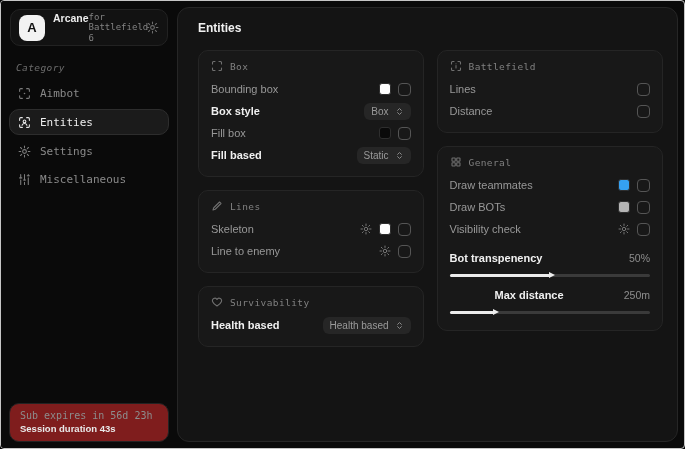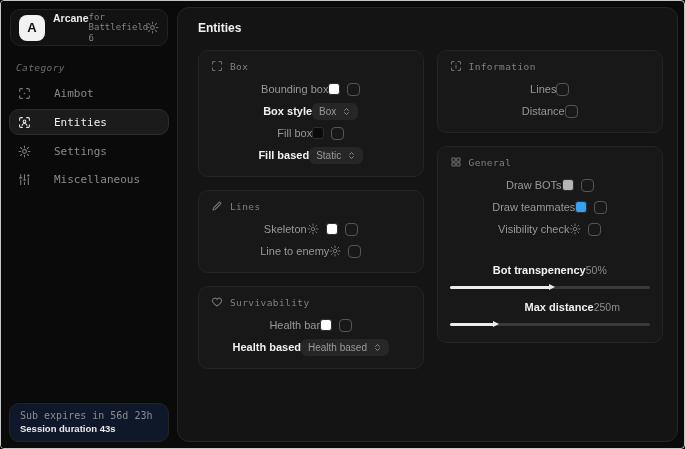--- a/index.html
+++ b/index.html
@@ -26,32 +26,32 @@
   .profile-text{ display:flex; line-height:1.15; min-width:0; }
   .profile-name{ color:#ececec; font-size:10.5px; font-weight:bold; }
   .profile-sub{ color:#838383; font-size:9px; font-family:"DejaVu Sans Mono", monospace; }
   .profile-gear{ margin-left:auto; color:#6e6e6e; display:flex; }
   .category-label{
     margin:16px 0 8px 15px; color:#6c6c6c; font-size:9.5px;
     font-family:"DejaVu Sans Mono", monospace; letter-spacing:.4px;font-style:italic;
   }
   .nav{ display:flex; flex-direction:column; gap:4px; padding:0 8px; }
   .nav-item{
-    height:24px; border-radius:10px; display:flex; align-items:center; gap:23px;
+    height:24px; border-radius:10px; display:flex; align-items:center; gap:9px;
     padding:0 8px; color:#8a8a8a; font-size:11px; border:1px solid transparent;
     font-family:"DejaVu Sans Mono", monospace;
   }
   .nav-item .nav-icon{ display:flex; color:#7c7c7c; }
   .nav-item.selected{
     background:#1b1b1b; border-color:#2d2d2d; color:#efefef; height:26px;
   }
   .nav-item.selected .nav-icon{ color:#e7e7e7; }
   .footer-card{
     position:absolute; left:8px; right:8px; bottom:6px;
-    border:1px solid #232323; border-radius:10px; background:#0f172a;
+    border:1px solid #232323; border-radius:10px; background:#7f1d1d;
     padding:6px 10px 7px 10px;
   }
   .footer-line1{ color:#8d8d8d; font-size:10px; font-family:"DejaVu Sans Mono", monospace; }
   .footer-line2{ color:#e9e9e9; font-size:9.5px; font-weight:bold; margin-top:2px; }
   
   .main{
     position:absolute; left:176px; top:6px; right:6px; bottom:6px;
     background:#141414; border:1px solid #262626; border-radius:12px;
     padding:13px 14px 0 20px; overflow:hidden;
   }
@@ -64,37 +64,37 @@
     background:#181818; border:1px solid #252525; border-radius:10px;
     padding:9px 12px 10px 12px;
   }
   .card-header{
     display:flex; align-items:center; gap:7px; color:#808080;
     font-family:"DejaVu Sans Mono", monospace; font-size:9.5px;
     letter-spacing:.4px; margin-bottom:6px;
   }
   .card-header .hdr-icon{ display:flex; color:#6f6f6f; }
   .row{
-    height:22px; display:flex; align-items:center; justify-content:center;
+    height:22px; display:flex; align-items:center; justify-content:space-between;
   }
   .row-label{ color:#989898; font-size:11px; }
   .row-label.em{ color:#f0f0f0; font-weight:bold; }
   .controls{ display:flex; align-items:center; gap:7px; }
   .swatch{ width:12px; height:12px; border-radius:3px; border:1px solid #2e2e2e; }
   .checkbox{
     width:13px; height:13px; border-radius:4px; border:1.5px solid #555; background:transparent;
   }
   .mini-gear{ display:flex; color:#767676; }
   .pill{
     display:flex; align-items:center; gap:6px; background:#262626;
     border-radius:6px; padding:3px 7px; color:#9a9a9a; font-size:10px;
   }
   .pill .unfold{ display:flex; color:#8d8d8d; }
   .value-text{ color:#8d8d8d; font-size:10.5px; }
-  .slider-group{ margin:20px 0 6px 0; }
+  .slider-group{ margin:8px 0 6px 0; }
   .slider-track{
     position:relative; height:3px; border-radius:2px; background:#3a3a3a; margin-top:6px;
   }
   .slider-fill{
     position:relative; height:3px; border-radius:2px; background:#ececec;
   }
   .slider-thumb{
     position:absolute; right:-5px; top:-2px; width:0; height:0;
     border-top:3.5px solid transparent; border-bottom:3.5px solid transparent;
     border-left:6px solid #ececec;
@@ -262,27 +262,20 @@
         <div class="card">
           <div class="card-header">
             <span class="hdr-icon">
               <svg width="12" height="12" viewBox="0 0 24 24" fill="none" stroke="currentColor" stroke-width="2.2" stroke-linejoin="round">
                 <path d="M12 20s-7-4.4-8.7-8.6A4.8 4.8 0 0 1 12 7a4.8 4.8 0 0 1 8.7 4.4C19 15.6 12 20 12 20z"></path>
               </svg>
             </span>
             <span>Survivability</span>
           </div>
           <div class="row">
-            <span class="row-label">Health bar</span>
-            <span class="controls">
-              <span class="swatch" style="background: rgb(255, 255, 255);"></span>
-              <span class="checkbox"></span>
-            </span>
-          </div>
-          <div class="row">
             <span class="row-label em">Health based</span>
             <span class="pill">
               <span>Health based</span>
               <span class="unfold">
                 <svg width="9" height="9" viewBox="0 0 24 24" fill="none" stroke="currentColor" stroke-width="2.6" stroke-linecap="round">
                   <path d="M7 9l5-5 5 5M7 15l5 5 5-5"></path>
                 </svg>
               </span>
             </span>
           </div>
@@ -292,21 +285,21 @@
       <div class="col col-right">
 
         <div class="card">
           <div class="card-header">
             <span class="hdr-icon">
               <svg width="12" height="12" viewBox="0 0 24 24" fill="none" stroke="currentColor" stroke-width="2.2" stroke-linecap="round">
                 <path d="M3 8V5a2 2 0 0 1 2-2h3M16 3h3a2 2 0 0 1 2 2v3M21 16v3a2 2 0 0 1-2 2h-3M8 21H5a2 2 0 0 1-2-2v-3"></path>
                 <path d="M12 11v5M12 7.5v.01"></path>
               </svg>
             </span>
-            <span>Information</span>
+            <span>Battlefield</span>
           </div>
           <div class="row">
             <span class="row-label">Lines</span>
             <span class="controls">
               <span class="checkbox"></span>
             </span>
           </div>
           <div class="row">
             <span class="row-label">Distance</span>
             <span class="controls">
@@ -321,30 +314,30 @@
               <svg width="12" height="12" viewBox="0 0 24 24" fill="none" stroke="currentColor" stroke-width="2.2" stroke-linejoin="round">
                 <rect x="4" y="4" width="6.5" height="6.5" rx="1"></rect>
                 <rect x="13.5" y="4" width="6.5" height="6.5" rx="1"></rect>
                 <rect x="4" y="13.5" width="6.5" height="6.5" rx="1"></rect>
                 <rect x="13.5" y="13.5" width="6.5" height="6.5" rx="1"></rect>
               </svg>
             </span>
             <span>General</span>
           </div>
           <div class="row">
+            <span class="row-label">Draw teammates</span>
+            <span class="controls">
+              <span class="swatch" style="background: rgb(53, 161, 242);"></span>
+              <span class="checkbox"></span>
+            </span>
+          </div>
+          <div class="row">
             <span class="row-label">Draw BOTs</span>
             <span class="controls">
               <span class="swatch" style="background: rgb(181, 181, 181);"></span>
-              <span class="checkbox"></span>
-            </span>
-          </div>
-          <div class="row">
-            <span class="row-label">Draw teammates</span>
-            <span class="controls">
-              <span class="swatch" style="background: rgb(53, 161, 242);"></span>
               <span class="checkbox"></span>
             </span>
           </div>
           <div class="row">
             <span class="row-label">Visibility check</span>
             <span class="controls">
               <span class="mini-gear">
                 <svg width="12" height="12" viewBox="0 0 24 24" fill="none" stroke="currentColor" stroke-width="2" stroke-linecap="round">
                   <circle cx="12" cy="12" r="3.5"></circle>
                   <path d="M12 2v3M12 19v3M2 12h3M19 12h3M4.6 4.6l2.1 2.1M17.3 17.3l2.1 2.1M4.6 19.4l2.1-2.1M17.3 6.7l2.1-2.1"></path>

